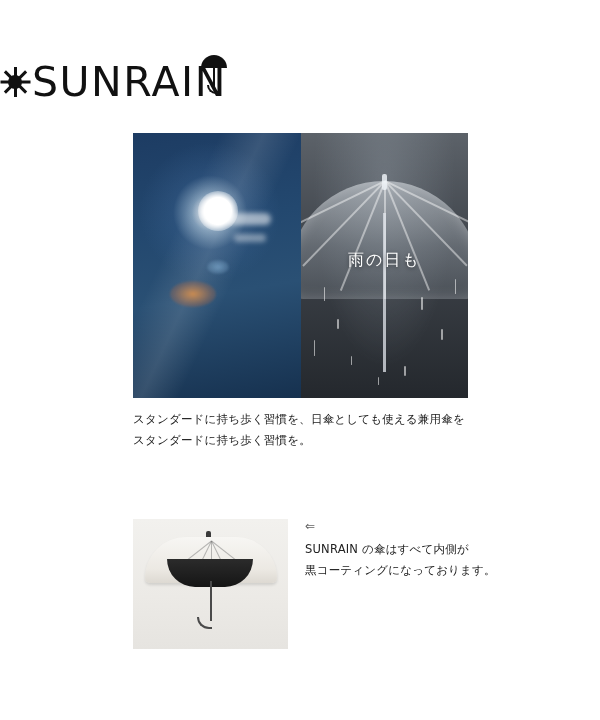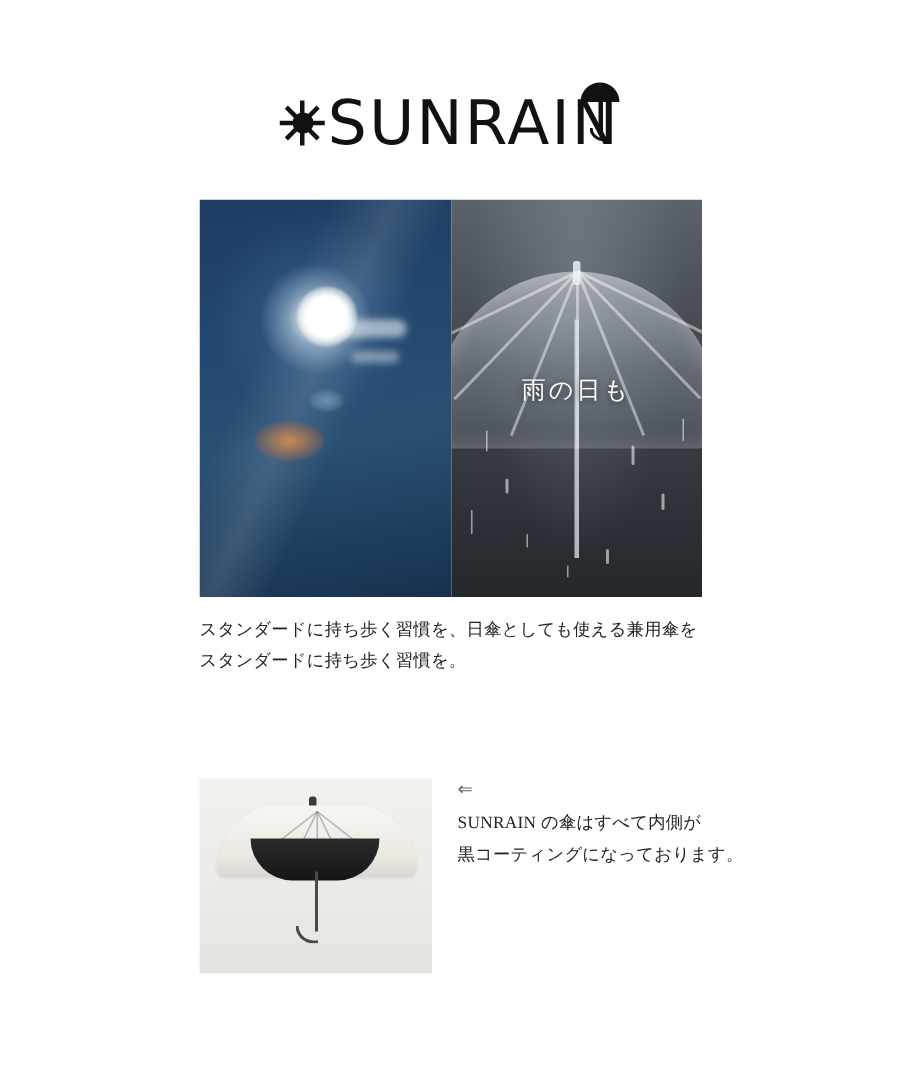--- a/index.html
+++ b/index.html
@@ -20,21 +20,21 @@
 
   
   .logo-wrap {
     position: absolute;
     top: 54px;
     left: 0;
     width: 600px;
     height: 56px;
     display: flex;
     align-items: center;
-    justify-content: center;
+    justify-content: flex-start;
   }
   .logo-inner {
     position: relative;
     display: flex;
     align-items: center;
     height: 46px;
   }
   .logo-sun {
     position: relative;
     width: 30px;
@@ -344,21 +344,21 @@
     letter-spacing: 0.2px;
   }
   .arrow-left {
     display: block;
     font-size: 12px;
     color: #666;
     line-height: 14px;
     margin-bottom: 6px;
     letter-spacing: 0;
   }
-  .lower-text p { margin: 0; font-family: Liberation Serif, serif; }
+  .lower-text p { margin: 0; }
 </style>
 </head>
 <body>
 
 <div class="page">
 
   <div class="logo-wrap">
     <div class="logo-inner">
       <div class="logo-sun">
         <div class="ray" style="transform:rotate(0deg)"></div>

